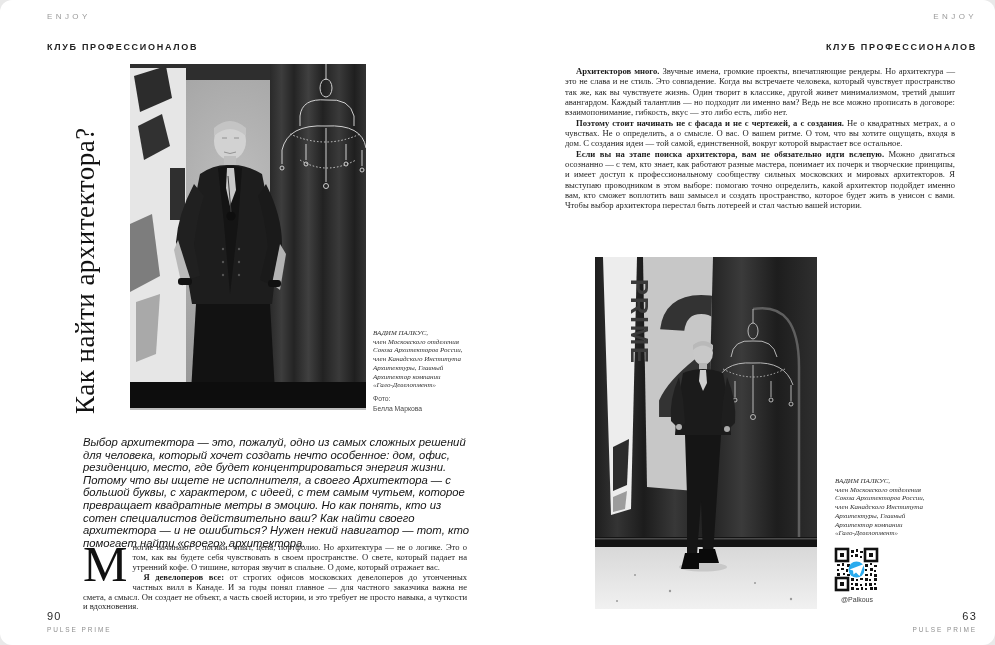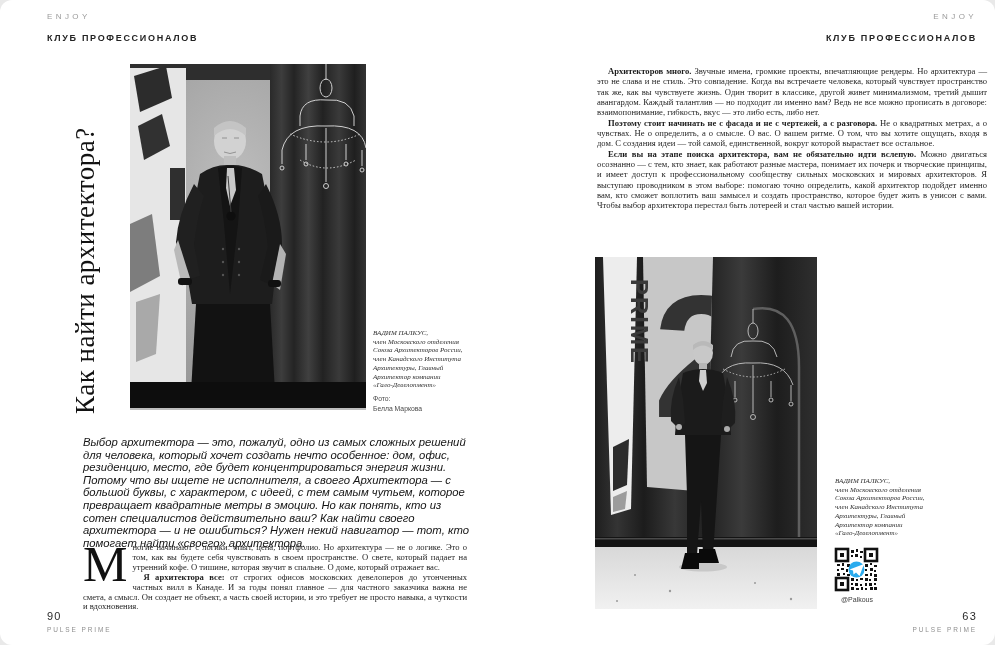--- a/index.html
+++ b/index.html
@@ -1,20 +1,20 @@
 <!DOCTYPE html>
 <html><head>
 <meta charset="utf-8">
 <style>
   html,body{margin:0;padding:0;background:#e9e9e9;}
   .spread{position:relative;width:995px;height:645px;background:#ffffff;overflow:hidden;
           font-family:"Liberation Sans",sans-serif;color:#1c1c1c;margin:0 auto;border-radius:12px;}
   .abs{position:absolute;}
   .kicker{font-size:8px;letter-spacing:3.4px;color:#9b9b9b;font-weight:500;}
-  .section-title{font-size:9px;letter-spacing:1.7px;color:#232323;font-weight:700;margin-top:12px;}
+  .section-title{font-size:9px;letter-spacing:1.7px;color:#232323;font-weight:700;margin-top:21px;}
   .right-align{text-align:right;}
   .vtitle{writing-mode:vertical-rl;transform:rotate(180deg);
           font-family:"Liberation Serif",serif;font-size:27px;color:#121212;
           height:316px;letter-spacing:0.5px;white-space:nowrap;}
   .caption{font-family:"Liberation Serif",serif;font-style:italic;font-size:7px;
            line-height:8.7px;color:#2f2f2f;}
   .cap-line{display:block;}
   .credit{font-size:6.8px;line-height:9.5px;color:#4a4a4a;}
   .credit div{display:block;}
   .intro{font-family:Liberation Sans, sans-serif;font-style:italic;font-size:11.3px;
@@ -136,36 +136,36 @@
 
   <div class="abs credit" style="left:373px;top:394px;">
     <div>Фото:</div>
     <div>Белла Маркова</div>
   </div>
 
   <div class="abs intro" style="left:83px;top:436px;width:390px;">Выбор архитектора — это, пожалуй, одно из самых сложных решений для человека, который хочет создать нечто особенное: дом, офис, резиденцию, место, где будет концентрироваться энергия жизни. Потому что вы ищете не исполнителя, а своего Архитектора — с большой буквы, с характером, с идеей, с тем самым чутьем, которое превращает квадратные метры в эмоцию. Но как понять, кто из сотен специалистов действительно ваш? Как найти своего архитектора — и не ошибиться? Нужен некий навигатор — тот, кто помогает найти «своего» архитектора.</div>
 
   <div class="abs bodytext lh-left" style="left:83px;top:543px;width:384px;">
     <p class="no-indent"><span class="dropcap">М</span><span>ногие начинают с логики: опыт, цена, портфолио. Но архитектура — не о логике. Это о том, как вы будете себя чувствовать в своем пространстве. О свете, который падает на утренний кофе. О тишине, которая звучит в спальне. О доме, который отражает вас.</span></p>
-    <p><span class="lead">Я архитектора все:</span> <span>от строгих офисов московских девелоперов до утонченных частных вилл в Канаде. И за годы понял главное — для частного заказчика важна не смета, а смысл. Он создает не объект, а часть своей истории, и это требует не просто навыка, а чуткости и вдохновения.</span></p>
+    <p><span class="lead">Я девелоперов все:</span> <span>от строгих офисов московских девелоперов до утонченных частных вилл в Канаде. И за годы понял главное — для частного заказчика важна не смета, а смысл. Он создает не объект, а часть своей истории, и это требует не просто навыка, а чуткости и вдохновения.</span></p>
   </div>
 
   <div class="abs" style="left:47px;top:610px;">
     <div class="pagenum">90</div>
     <div class="brand">PULSE PRIME</div>
   </div>
 
   <div class="abs right-align" style="right:18px;top:12px;">
     <div class="kicker">ENJOY</div>
     <div class="section-title">КЛУБ ПРОФЕССИОНАЛОВ</div>
   </div>
 
-  <div class="abs bodytext lh-right" style="left:597px;top:66px;width:390px;font-family:Liberation Serif, serif;">
+  <div class="abs bodytext lh-right" style="left:565px;top:66px;width:390px;font-family:Liberation Serif, serif;">
     <p><span class="lead">Архитекторов много.</span> <span>Звучные имена, громкие проекты, впечатляющие рендеры. Но архитектура — это не слава и не стиль. Это совпадение. Когда вы встречаете человека, который чувствует пространство так же, как вы чувствуете жизнь. Один творит в классике, другой живет минимализмом, третий дышит авангардом. Каждый талантлив — но подходит ли именно вам? Ведь не все можно прописать в договоре: взаимопонимание, гибкость, вкус — это либо есть, либо нет.</span></p>
-    <p><span class="lead">Поэтому стоит начинать не с фасада и не с чертежей, а с разговора.</span> <span>Не о квадратных метрах, а о чувствах. Не о определить, а о смысле. О вас. О вашем ритме. О том, что вы хотите ощущать, входя в дом. С создания идеи — той самой, единственной, вокруг которой вырастает все остальное.</span></p>
+    <p><span class="lead">Поэтому стоит начинать не с фасада и не с чертежей, а с создания.</span> <span>Не о квадратных метрах, а о чувствах. Не о определить, а о смысле. О вас. О вашем ритме. О том, что вы хотите ощущать, входя в дом. С создания идеи — той самой, единственной, вокруг которой вырастает все остальное.</span></p>
     <p><span class="lead">Если вы на этапе поиска архитектора, вам не обязательно идти вслепую.</span> <span>Можно двигаться осознанно — с тем, кто знает, как работают разные мастера, понимает их почерк и творческие принципы, и имеет доступ к профессиональному сообществу сильных московских и мировых архитекторов. Я выступаю проводником в этом выборе: помогаю точно определить, какой архитектор подойдет именно вам, кто сможет воплотить ваш замысел и создать пространство, которое будет жить в унисон с вами. Чтобы выбор архитектора перестал быть лотереей и стал частью вашей истории.</span></p>
   </div>
 
   <svg class="abs" style="left:595px;top:257px;" width="222" height="352" viewBox="0 0 222 352">
     <defs>
       <linearGradient id="curtR" x1="0" y1="0" x2="1" y2="0">
         <stop offset="0" stop-color="#1e1e1e"></stop>
           <stop offset="0.1" stop-color="#343434"></stop>
         <stop offset="0.22" stop-color="#1c1c1c"></stop>
           <stop offset="0.36" stop-color="#383838"></stop>

